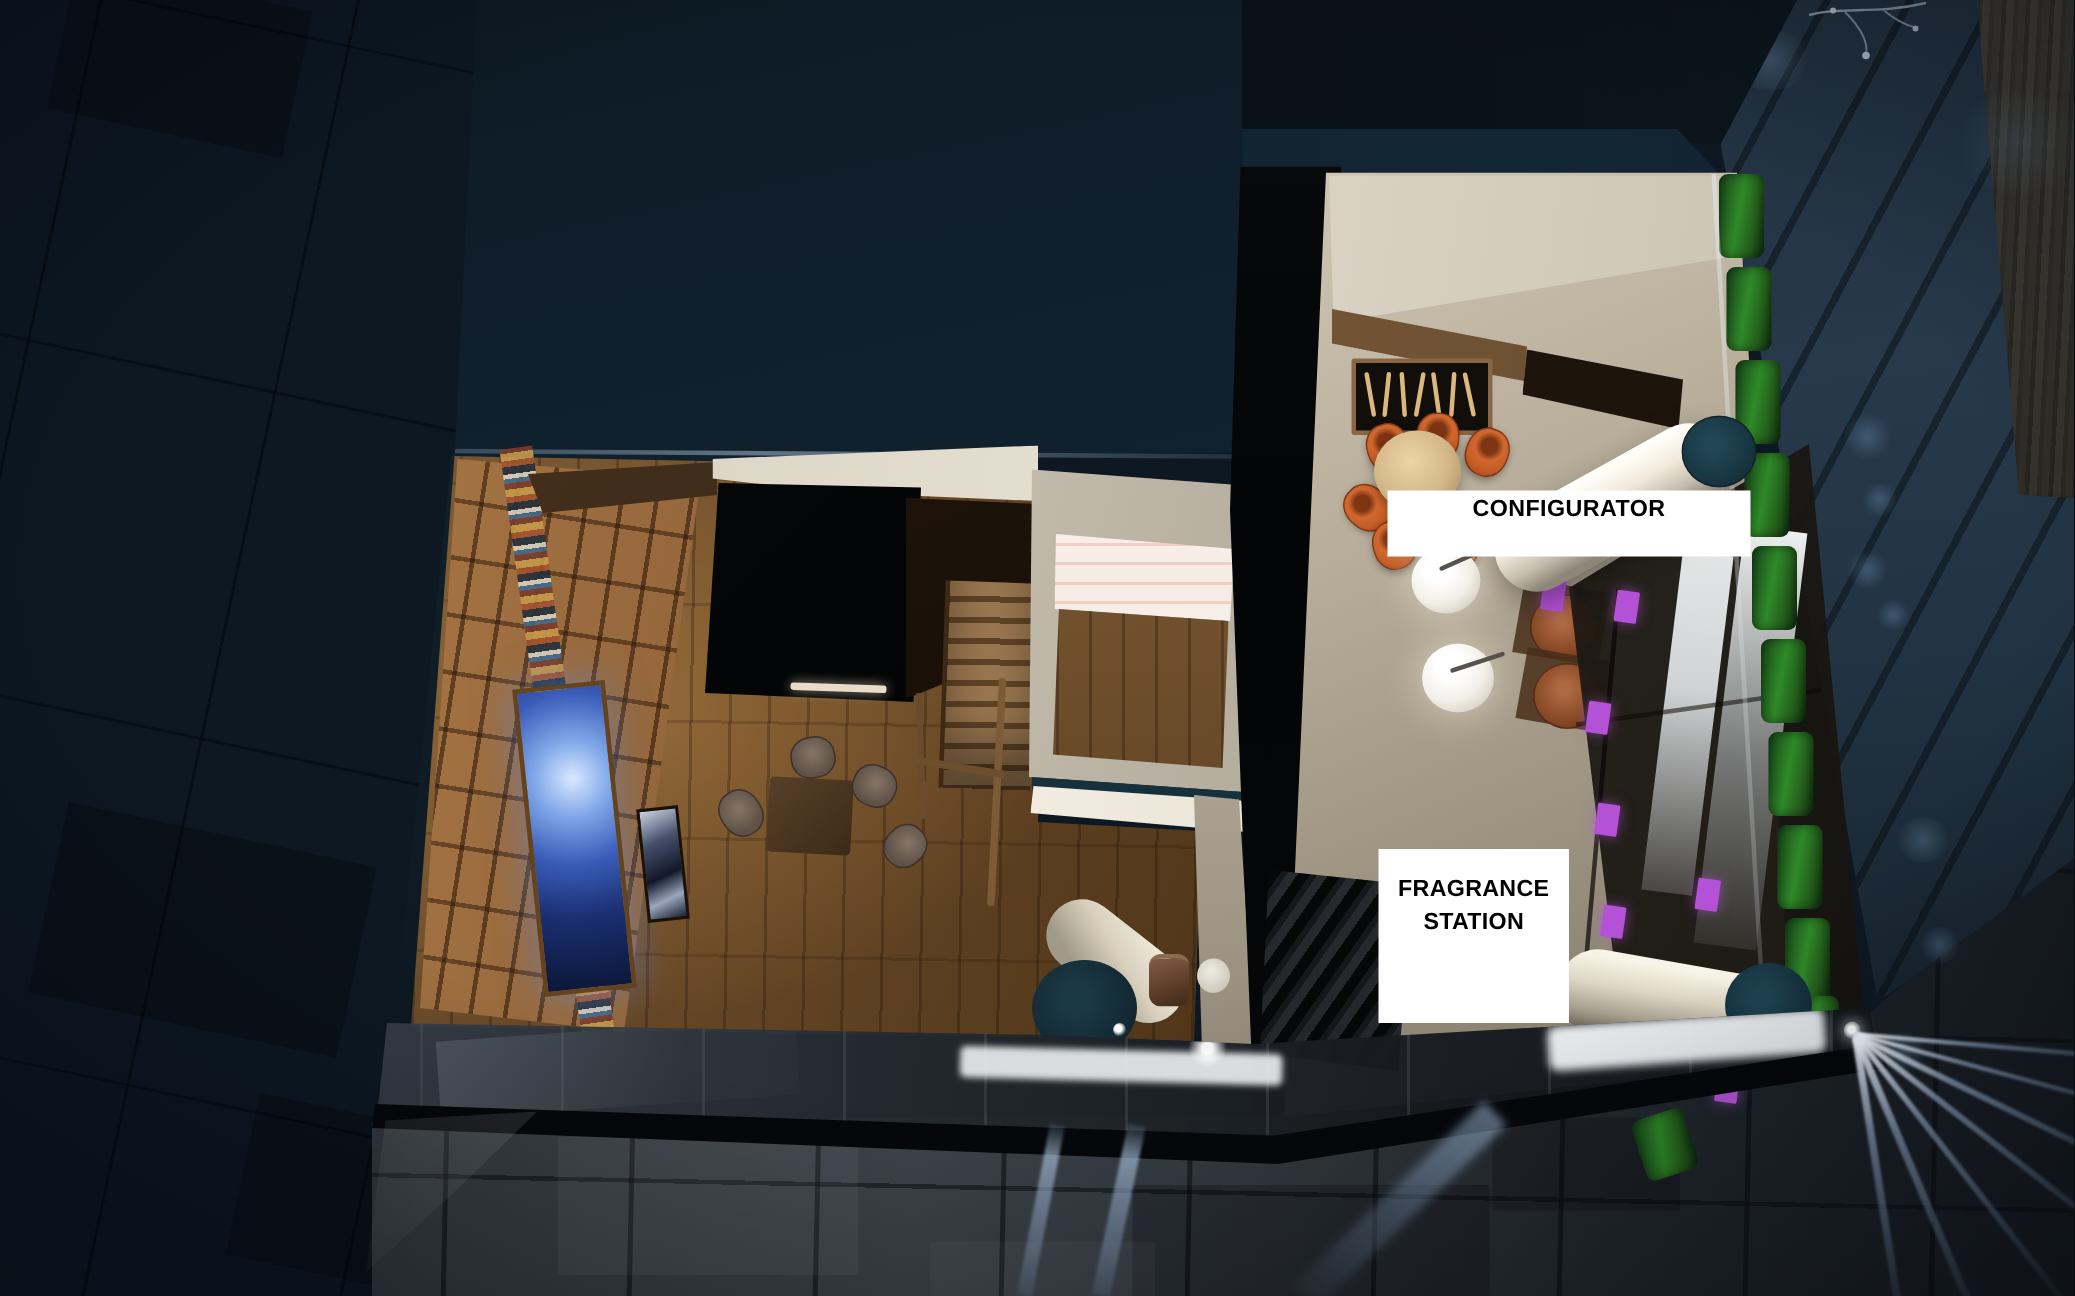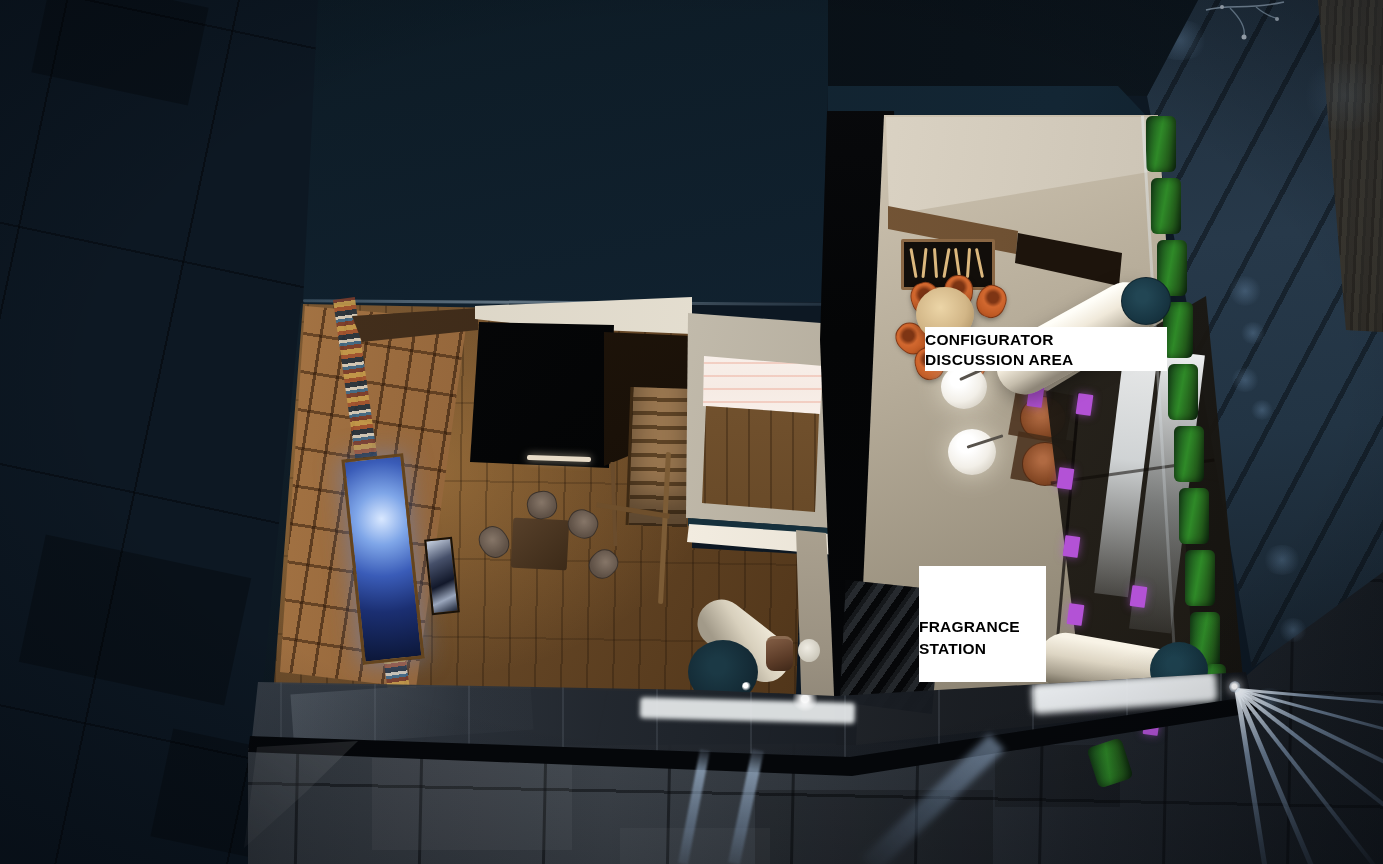--- a/index.html
+++ b/index.html
@@ -244,24 +244,24 @@
   #fb3{transform:rotate(26deg);width:250px;height:4px;} #fb4{transform:rotate(38deg);width:245px;height:4px;}
   #fb5{transform:rotate(52deg);width:240px;height:4px;} #fb6{transform:rotate(67deg);width:230px;height:5px;}
   #fb7{transform:rotate(81deg);width:220px;height:5px;}
   #src{left:1229px;top:681px;width:12px;height:12px;border-radius:50%;
     background:radial-gradient(circle at 45% 45%,#ffffff 25%, rgba(220,235,250,.6) 55%, rgba(200,225,250,0) 80%);
     box-shadow:0 0 10px rgba(255,255,255,.8);}
   #branch{position:absolute;left:1200px;top:0;opacity:.8;}
 
   
   #vig{background:radial-gradient(ellipse 78% 72% at 52% 44%, rgba(0,0,0,0) 58%, rgba(1,4,9,.42) 100%);pointer-events:none;}
-  .label{position:absolute;background:#ffffff;color:#000;font-weight:bold;}
+  .label{position:absolute;background:#ffffff;color:#000;font-weight:bold;text-align:center;}
   #labA{left:925px;top:327px;width:242px;height:44px;font-size:15.5px;line-height:20px;letter-spacing:.3px;padding-top:3px;box-sizing:border-box;}
   #labB{left:462px;top:565px;width:126px;height:115px;font-size:17.5px;line-height:24px;padding-top:36px;box-sizing:border-box;}
-  #labC{left:919px;top:566px;width:127px;height:116px;font-size:15.5px;line-height:22px;letter-spacing:.2px;padding-top:50px;box-sizing:border-box;}
+  #labC{left:919px;top:566px;width:127px;height:116px;font-size:15.5px;line-height:22px;letter-spacing:.2px;padding-top:16px;box-sizing:border-box;}
 </style>
 </head>
 <body>
 
 <div id="stage">
 
   <div class="f" id="ground">
       <div id="ggrid"></div>
     </div>
   <div class="gt" id="gt1"></div>
@@ -423,20 +423,19 @@
     <path d="M56,7 C62,12 68,16 76,18" stroke="#8399ac" fill="none" stroke-width="1.2"></path>
     <circle cx="44" cy="37" r="2.5" fill="#cfd9e3"></circle>
     <circle cx="22" cy="7" r="2" fill="#cfd9e3"></circle>
     <circle cx="77" cy="19" r="2" fill="#bcc9d6"></circle>
   </svg>
 
   <div class="f" id="vig"></div>
 
   <div class="label" id="labA">
     <div>CONFIGURATOR</div>
-    <div>DISCUSSION AREA</div>
   </div>
   <div class="label" id="labC">
     <div>FRAGRANCE</div>
     <div>STATION</div>
   </div>
 
 </div>
 
 </body></html>

